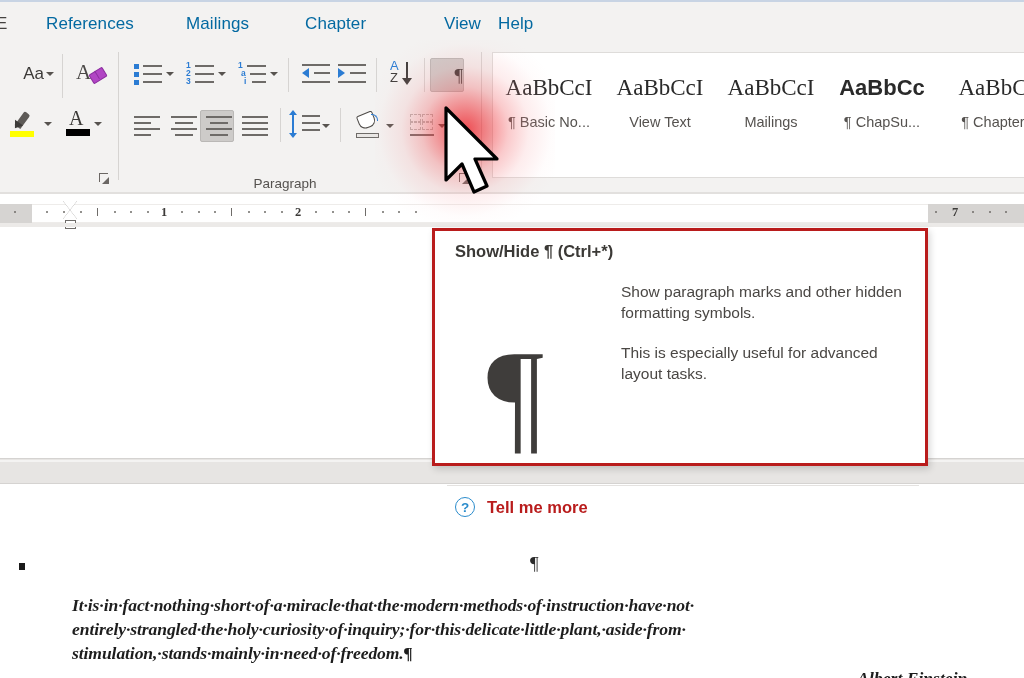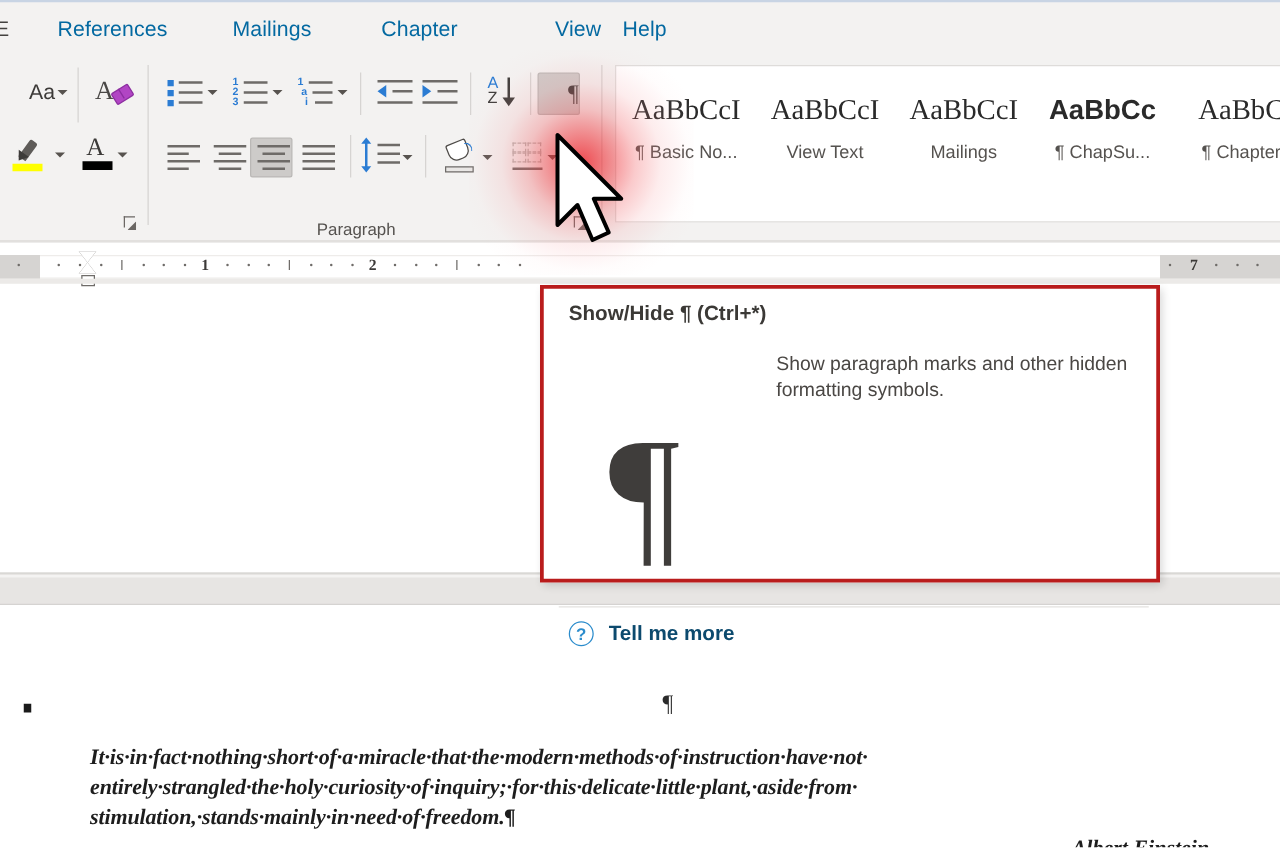--- a/index.html
+++ b/index.html
@@ -413,21 +413,21 @@
     display: flex; align-items: center; gap: 12px;
   }
   .tt-qmark {
     width: 20px; height: 20px; border-radius: 50%;
     border: 1.6px solid #2b8ccc; color: #2b8ccc;
     font-size: 13.5px; font-weight: 700;
     display: flex; align-items: center; justify-content: center;
     box-sizing: border-box;
   }
   .tt-link {
-    font-size: 16.5px; font-weight: 700; color: #0c4a6e;
+    font-size: 16.5px; font-weight: 700; color: #b91c1c;
     white-space: nowrap;
   }
 </style>
 </head>
 <body>
 
 <div id="screen">
 
   <div class="ribbon">
     <div class="ribbon-topline"></div>
@@ -706,20 +706,21 @@
     <div class="doc-quote" style="left:72px;top:379px;">entirely·strangled·the·holy·curiosity·of·inquiry;·for·this·delicate·little·plant,·aside·from·</div>
 
     <div class="doc-attrib" style="left:836px;top:430px;">— Albert Einstein</div>
   </div>
 
   <div class="tooltip">
     <div class="tt-title">Show/Hide ¶ (Ctrl+*)</div>
     <div class="tt-glyph">¶</div>
     <div class="tt-body">
       <p>Show paragraph marks and other hidden formatting symbols.</p>
+      <p>This is especially useful for advanced layout tasks.</p>
     </div>
     <div class="tt-divider"></div>
     <div class="tt-link-row">
       <span class="tt-qmark">?</span>
       <span class="tt-link">Tell me more</span>
     </div>
   </div>
 
   <div class="glow"></div>
 

